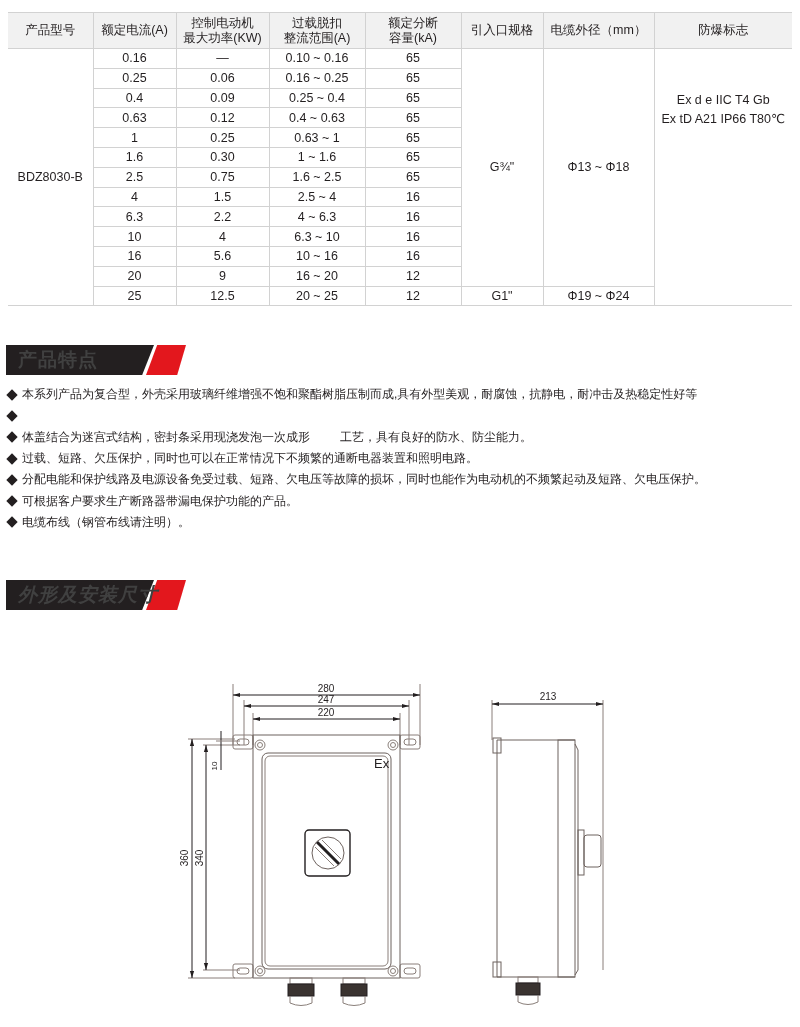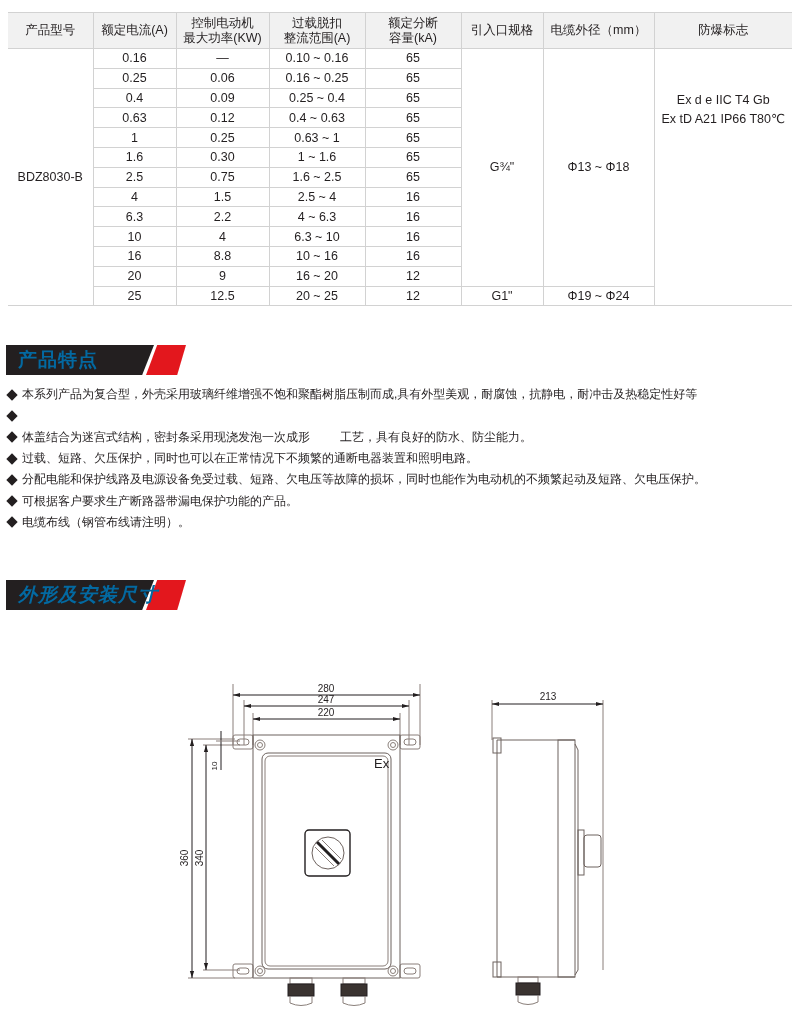--- a/index.html
+++ b/index.html
@@ -30,21 +30,21 @@
   .banner { position: absolute; left: 6px; height: 30px; width: 176px; }
   .banner .bar {
     position: absolute; left: 0; top: 0; height: 30px; width: 148px;
     background: #231f20; clip-path: polygon(0 0, 100% 0, 92% 100%, 0 100%);
   }
   .banner .red {
     position: absolute; left: 140px; top: 0; height: 30px; width: 40px;
     background: #e3171d; clip-path: polygon(28% 0, 100% 0, 78% 100%, 0 100%);
   }
   .banner .label {
-    position: absolute; left: 12px; top: 3px; color: #0369a1; font-size: 19px;
+    position: absolute; left: 12px; top: 3px; color: #404040; font-size: 19px;
     font-weight: bold; letter-spacing: 1px; line-height: 24px; white-space: nowrap;
   }
 
   
   .features { position: absolute; left: 6px; top: 384px; width: 790px; list-style: none; font-size: 12px; }
   .features li { height: 21.3px; line-height: 21px; white-space: nowrap; display: flex; align-items: center; }
   .features .bullet { display: inline-block; width: 8px; height: 8px; background: #231f20; transform: rotate(45deg); margin: 0 6px 0 2px; flex: none; }
   .features .gap { display: inline-block; width: 30px; }
 
   
@@ -140,21 +140,21 @@
       <td>16</td>
     </tr>
     <tr>
       <td>10</td>
       <td>4</td>
       <td>6.3 ~ 10</td>
       <td>16</td>
     </tr>
     <tr>
       <td>16</td>
-      <td>8.8</td>
+      <td>5.6</td>
       <td>10 ~ 16</td>
       <td>16</td>
     </tr>
     <tr>
       <td>20</td>
       <td>9</td>
       <td>16 ~ 20</td>
       <td>12</td>
     </tr>
     <tr class="last">

